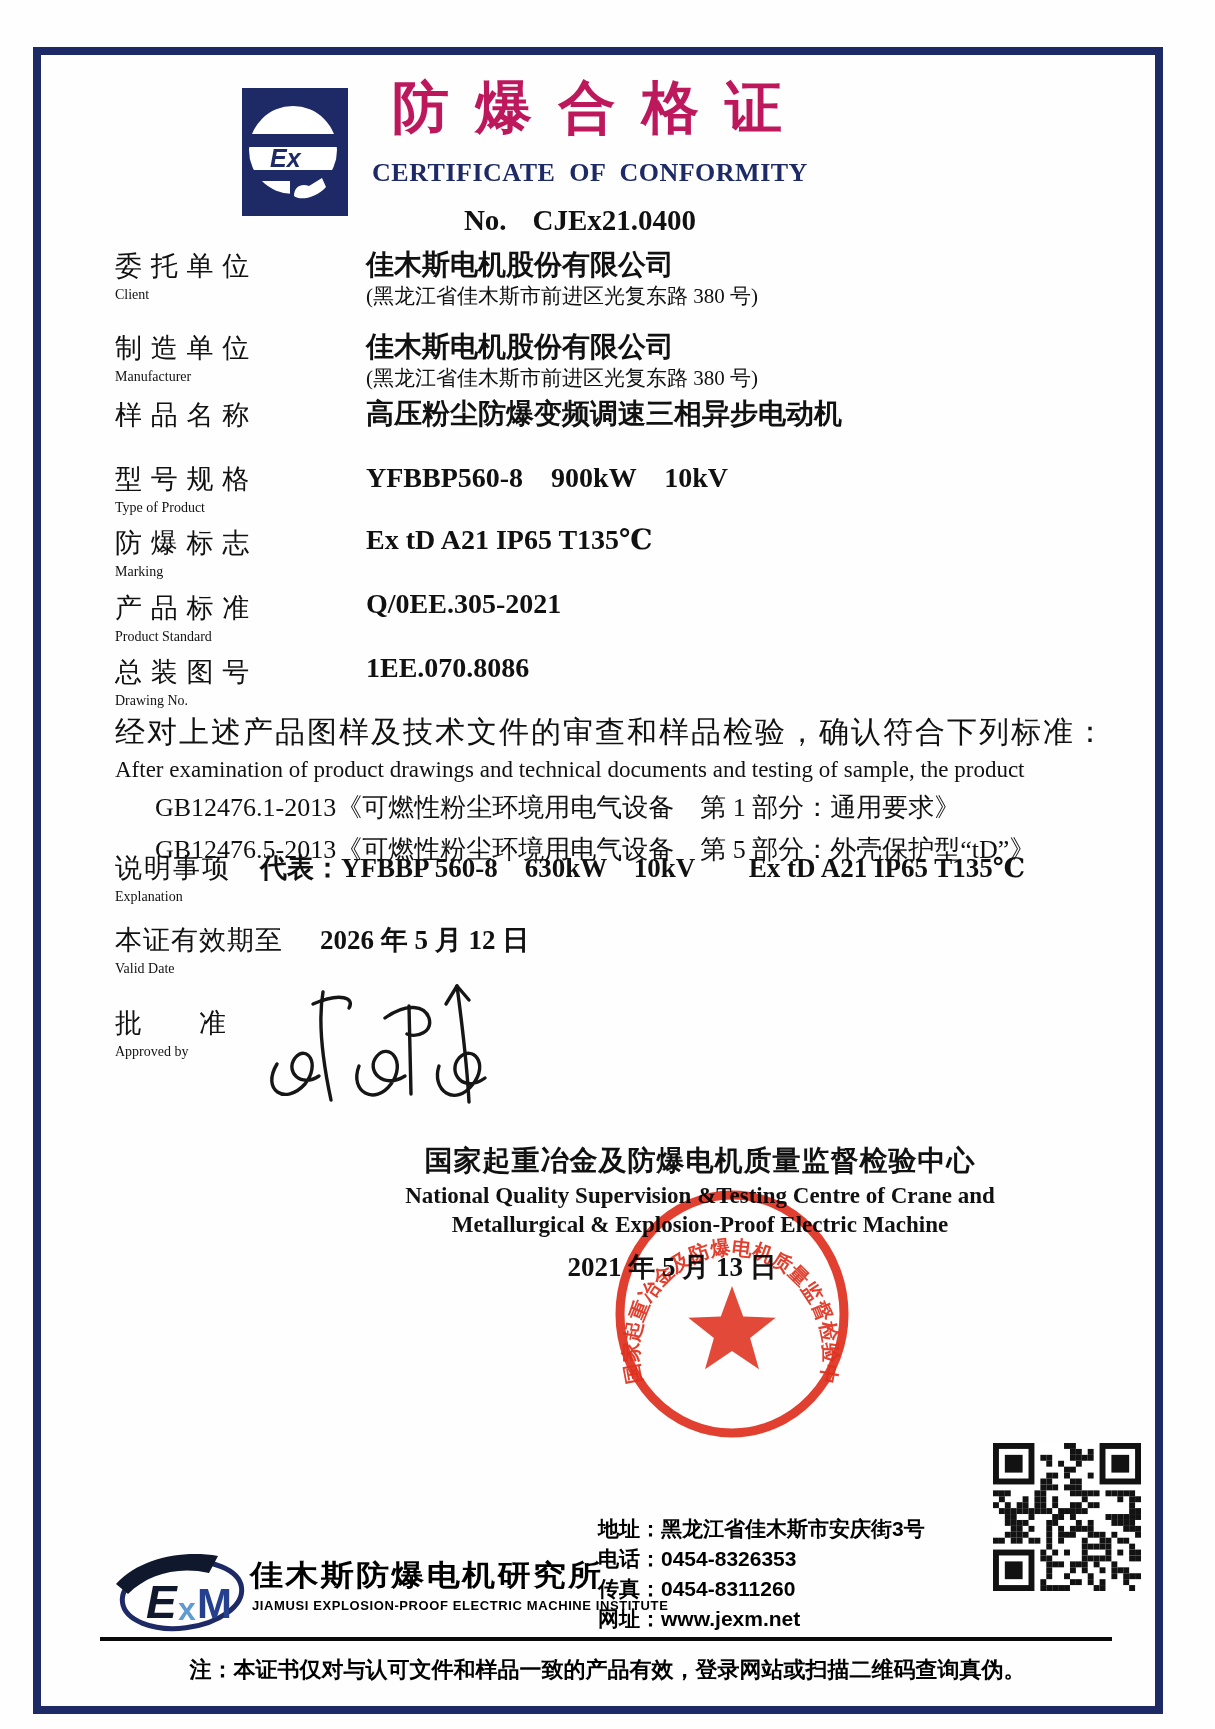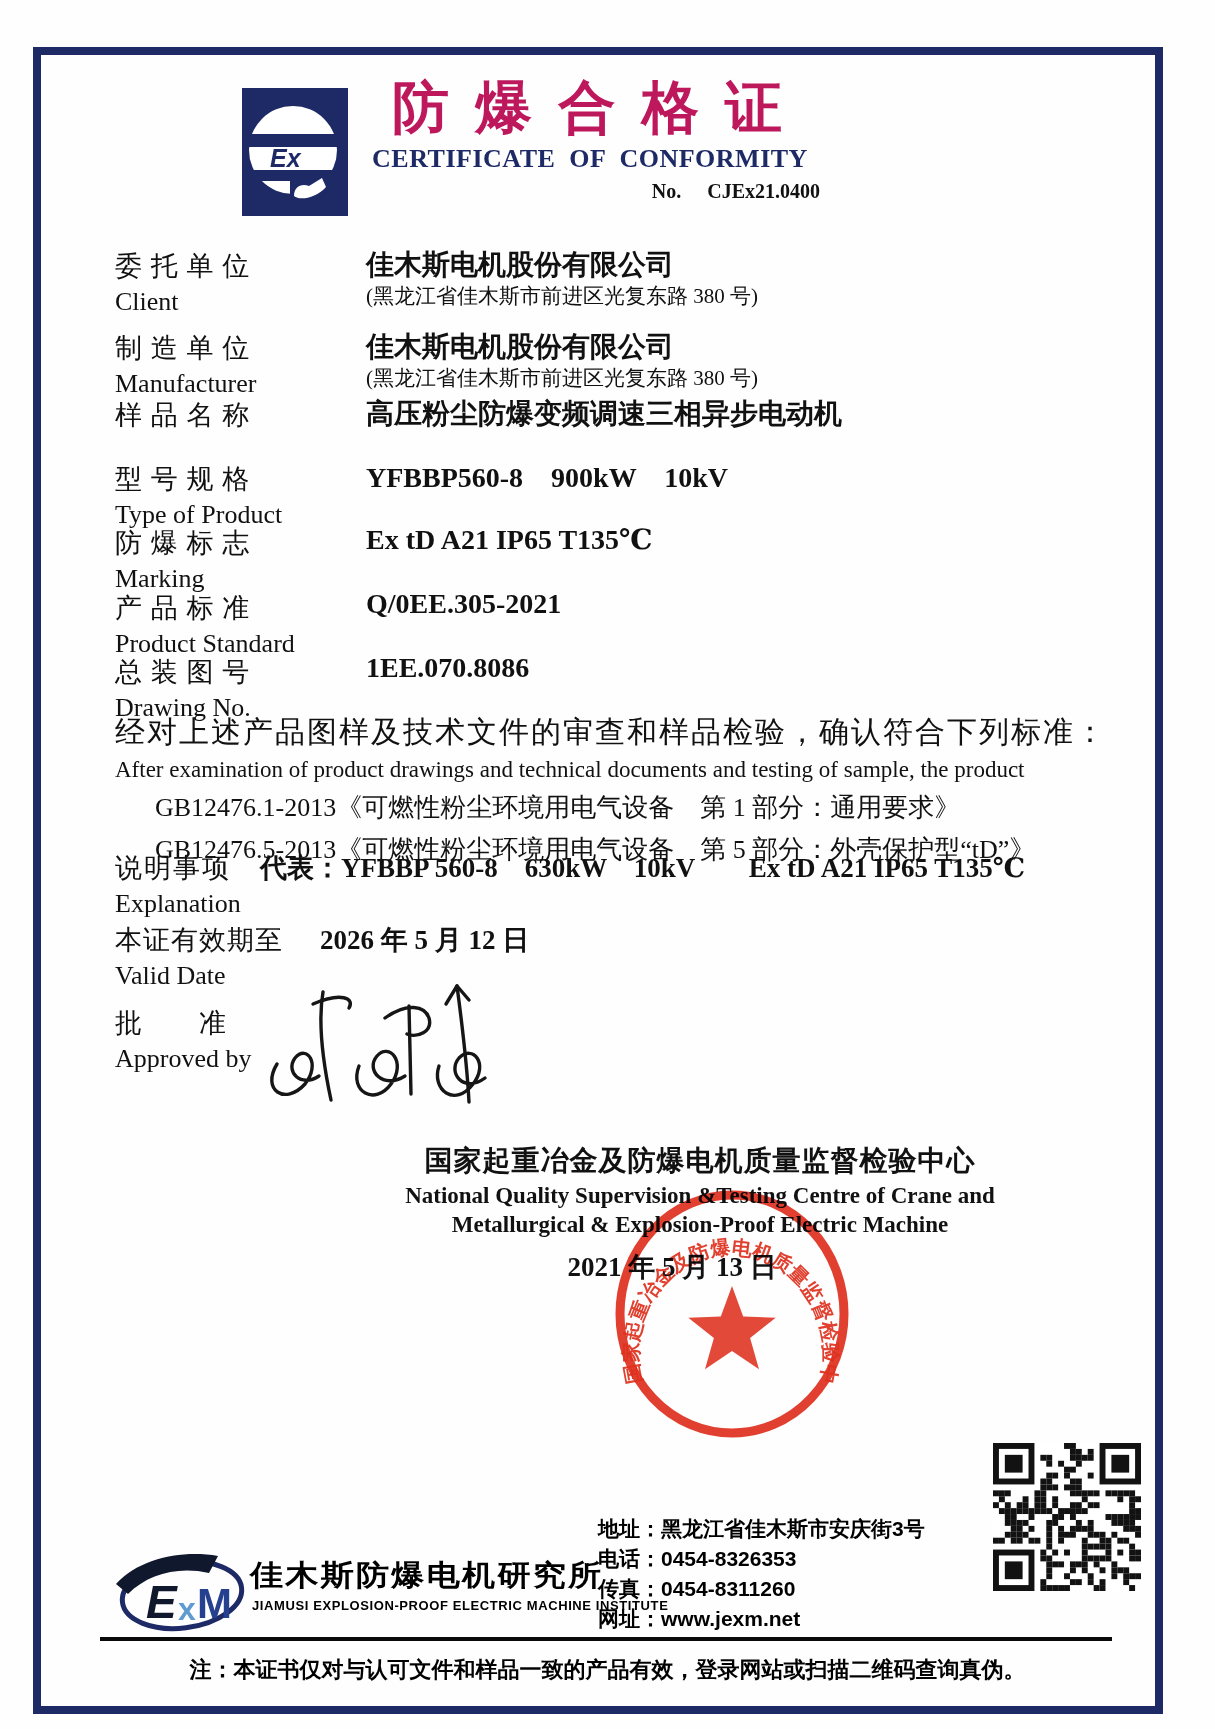--- a/index.html
+++ b/index.html
@@ -7,27 +7,27 @@
     position:relative;width:1215px;height:1729px;background:#fefefe;
     margin:0 auto;overflow:hidden;
     font-family:"Liberation Serif","DejaVu Serif",serif;color:#111;
   }
   .abs{position:absolute;}
   
   #frame{left:33px;top:47px;width:1130px;height:1667px;border:8px solid #1d2a66;box-sizing:border-box;}
   
   #hdr-title{left:340px;top:78px;width:500px;text-align:center;}
   .title-cn{font-size:57px;font-weight:bold;color:#be185d;letter-spacing:6px;line-height:1.05;white-space:nowrap;}
-  .title-en{font-size:26px;font-weight:bold;color:#1d2a66;letter-spacing:.5px;word-spacing:7px;margin-top:6px;white-space:nowrap;}
-  #cert-no{left:340px;top:180px;width:480px;text-align:right;font-size:20px;font-weight:bold;white-space:nowrap;}
+  .title-en{font-size:26px;font-weight:bold;color:#1d2a66;letter-spacing:.5px;word-spacing:7px;margin-top:20px;white-space:nowrap;}
+  #cert-no{left:340px;top:204px;width:480px;text-align:center;font-size:29px;font-weight:bold;white-space:nowrap;}
   #cert-no .gap{display:inline-block;width:26px;}
   
   .row{position:absolute;left:115px;width:1010px;}
   .lbl-cn{font-size:27px;letter-spacing:1px;white-space:nowrap;}
-  .lbl-en{font-size:26px;margin-top:3px;white-space:nowrap;}
+  .lbl-en{font-size:14px;margin-top:3px;white-space:nowrap;}
   .val{position:absolute;left:251px;top:-2px;font-size:28px;font-weight:bold;white-space:nowrap;}
   .note{position:absolute;left:251px;top:34px;font-size:21px;white-space:nowrap;text-align:right;}
   
   #statement{left:115px;top:712px;width:1010px;}
   .st-cn{font-size:30px;letter-spacing:2px;white-space:nowrap;}
   .st-en{font-size:23px;margin-top:4px;white-space:nowrap;}
   .st-std{font-size:26px;margin-top:7px;margin-left:40px;white-space:nowrap;}
   
   #explan{left:115px;top:850px;width:1010px;}
   #explan .val{left:145px;top:0;font-size:27px;}

